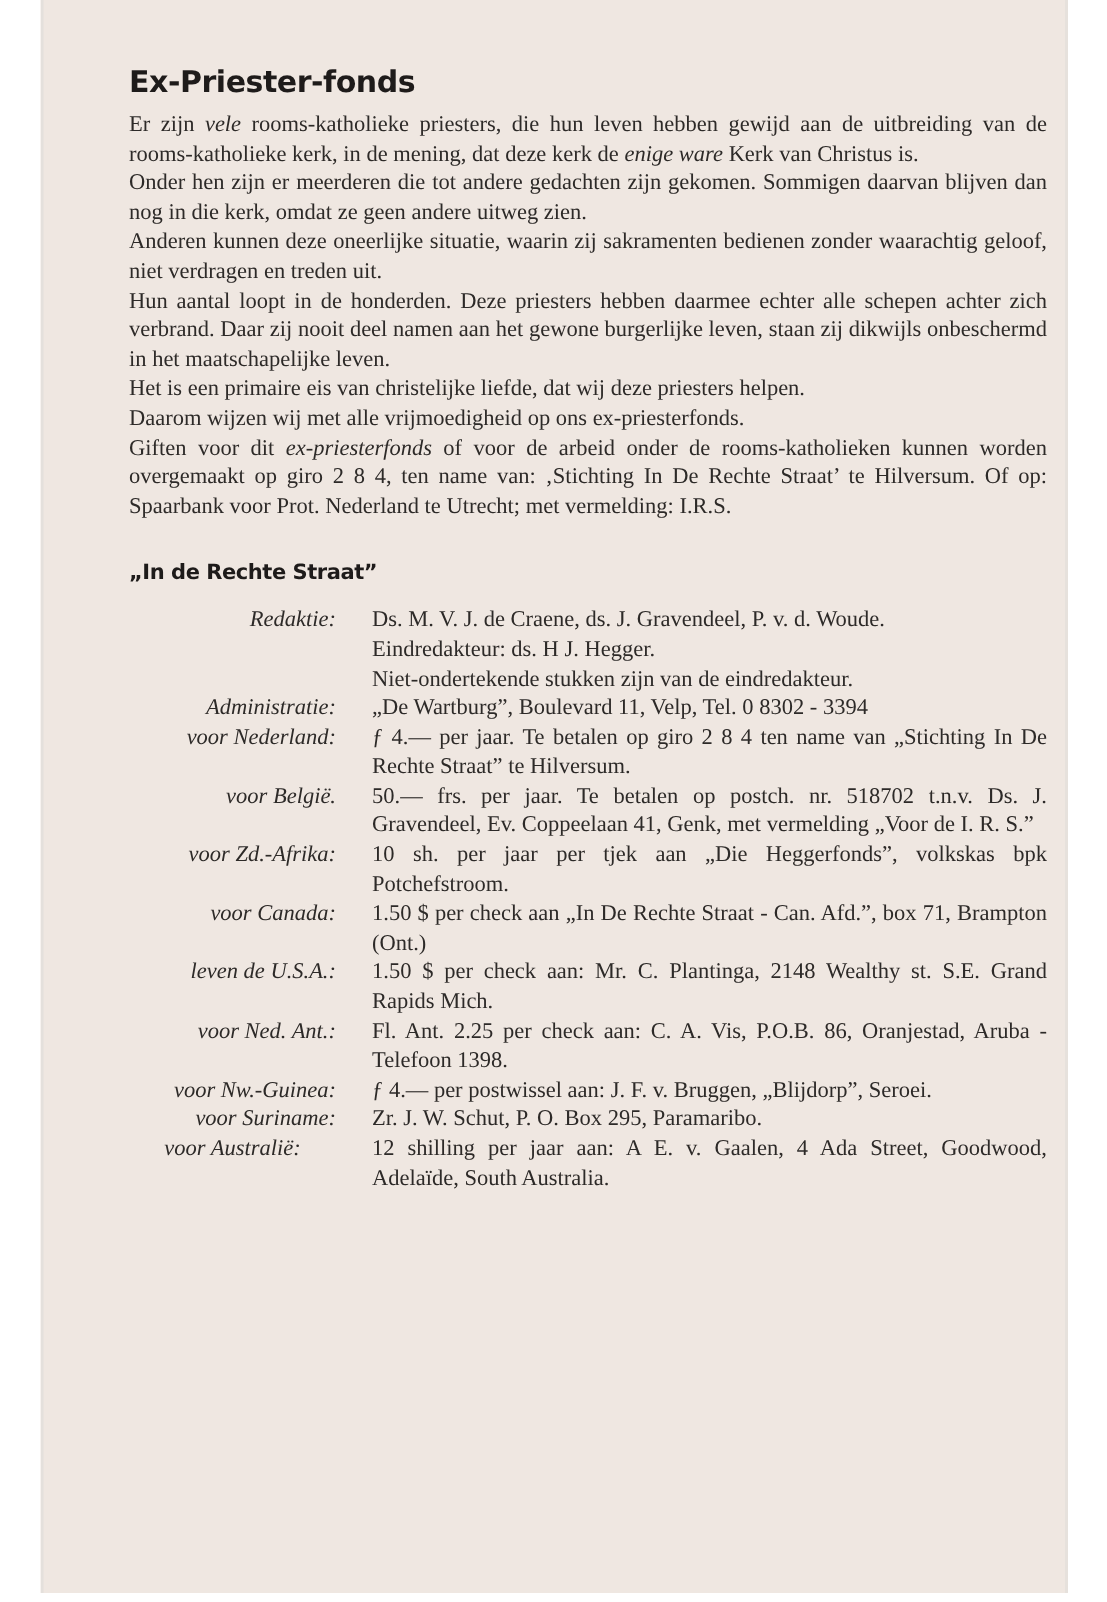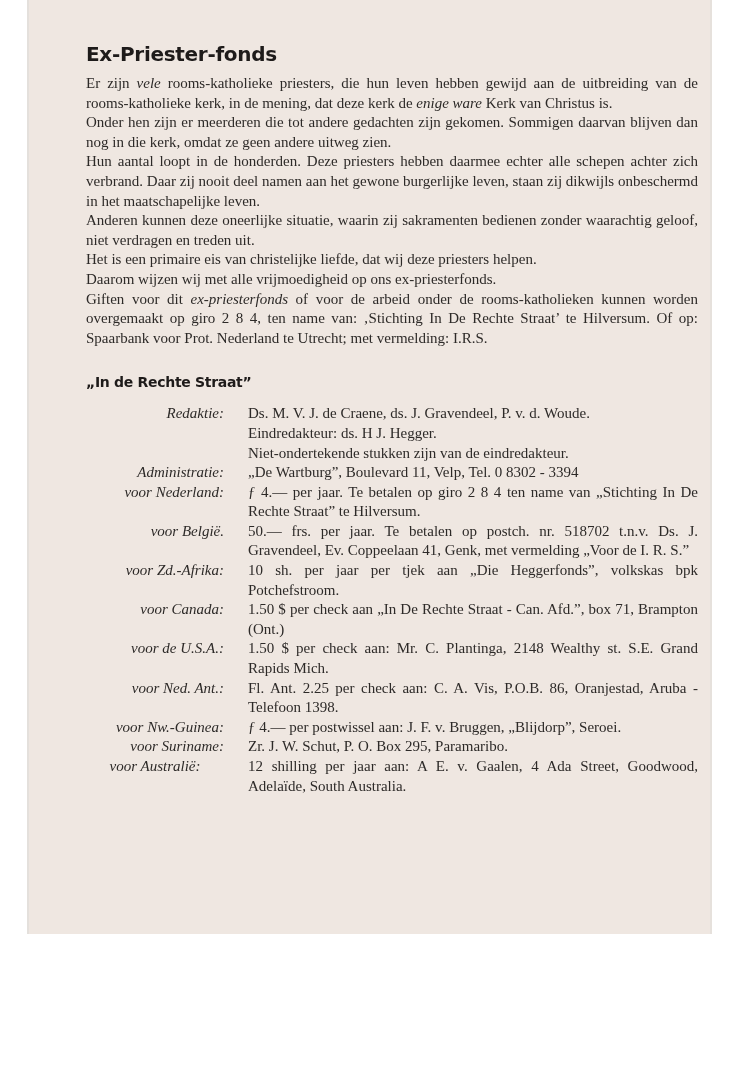--- a/index.html
+++ b/index.html
@@ -1,18 +1,18 @@
 <!DOCTYPE html>
 <html><head>
 <meta charset="utf-8">
 <style>
   html, body { margin: 0; padding: 0; background: #ffffff; }
   body { width: 738px; height: 1068px; position: relative; overflow: hidden; }
   .page {
-    position: absolute; left: 27px; top: 0; width: 685px; height: 934px;
+    position: absolute; left: 27px; top: 0; width: 685px; height: 1062px;
     background: #efe7e1;
     box-shadow: inset 2px 0 0 #e4e0dc, inset -2px 0 0 #e6e1dc;
   }
   .content {
     position: absolute; left: 59px; top: 42px; width: 612px;
     color: #2d2a28;
     font-family: "Liberation Serif", "DejaVu Serif", serif;
   }
   h1.title {
     font-family: "DejaVu Sans", "Liberation Sans", sans-serif;
@@ -36,22 +36,22 @@
 
 <div class="page">
   <div class="content">
 
     <h1 class="title">Ex-Priester-fonds</h1>
 
     <p class="para">
       <span>Er zijn </span><i>vele</i><span> rooms-katholieke priesters, die hun leven hebben gewijd aan de uitbreiding van de rooms-katholieke kerk, in de mening, dat deze kerk de </span><i>enige ware</i><span> Kerk van Christus is.</span>
     </p>
     <p class="para">Onder hen zijn er meerderen die tot andere gedachten zijn gekomen. Sommigen daarvan blijven dan nog in die kerk, omdat ze geen andere uitweg zien.</p>
+    <p class="para">Anderen kunnen deze oneerlijke situatie, waarin zij sakramenten bedienen zonder waarachtig geloof, niet verdragen en treden uit.</p>
     <p class="para">Hun aantal loopt in de honderden. Deze priesters hebben daarmee echter alle schepen achter zich verbrand. Daar zij nooit deel namen aan het gewone burgerlijke leven, staan zij dikwijls onbeschermd in het maatschapelijke leven.</p>
-    <p class="para">Anderen kunnen deze oneerlijke situatie, waarin zij sakramenten bedienen zonder waarachtig geloof, niet verdragen en treden uit.</p>
     <p class="para">Het is een primaire eis van christelijke liefde, dat wij deze priesters helpen.</p>
     <p class="para">Daarom wijzen wij met alle vrijmoedigheid op ons ex-priesterfonds.</p>
     <p class="para">
       <span>Giften voor dit </span><i>ex-priesterfonds</i><span> of voor de arbeid onder de rooms-katholieken kunnen worden overgemaakt op giro 2 8 4, ten name van: ‚Stichting In De Rechte Straat’ te Hilversum. Of op: Spaarbank voor Prot. Nederland te Utrecht; met vermelding: I.R.S.</span>
     </p>
 
     <h1 class="title title2">„In de Rechte Straat”</h1>
 
     <div class="info">
       <div class="row">
@@ -84,21 +84,21 @@
         </div>
         <div class="row">
           <span class="label">voor Zd.-Afrika:</span>
           <span class="value">10 sh. per jaar per tjek aan „Die Heggerfonds”, volkskas bpk Potchefstroom.</span>
         </div>
         <div class="row">
           <span class="label">voor Canada:</span>
           <span class="value">1.50 $ per check aan „In De Rechte Straat - Can. Afd.”, box 71, Brampton (Ont.)</span>
         </div>
         <div class="row">
-          <span class="label">voor de U.S.A.:</span>
+          <span class="label">leven de U.S.A.:</span>
           <span class="value">1.50 $ per check aan: Mr. C. Plantinga, 2148 Wealthy st. S.E. Grand Rapids Mich.</span>
         </div>
         <div class="row">
           <span class="label">voor Ned. Ant.:</span>
           <span class="value">Fl. Ant. 2.25 per check aan: C. A. Vis, P.O.B. 86, Oranjestad, Aruba - Telefoon 1398.</span>
         </div>
         <div class="row">
           <span class="label">voor Nw.-Guinea:</span>
           <span class="value">ƒ 4.— per postwissel aan: J. F. v. Bruggen, „Blijdorp”, Seroei.</span>
         </div>

